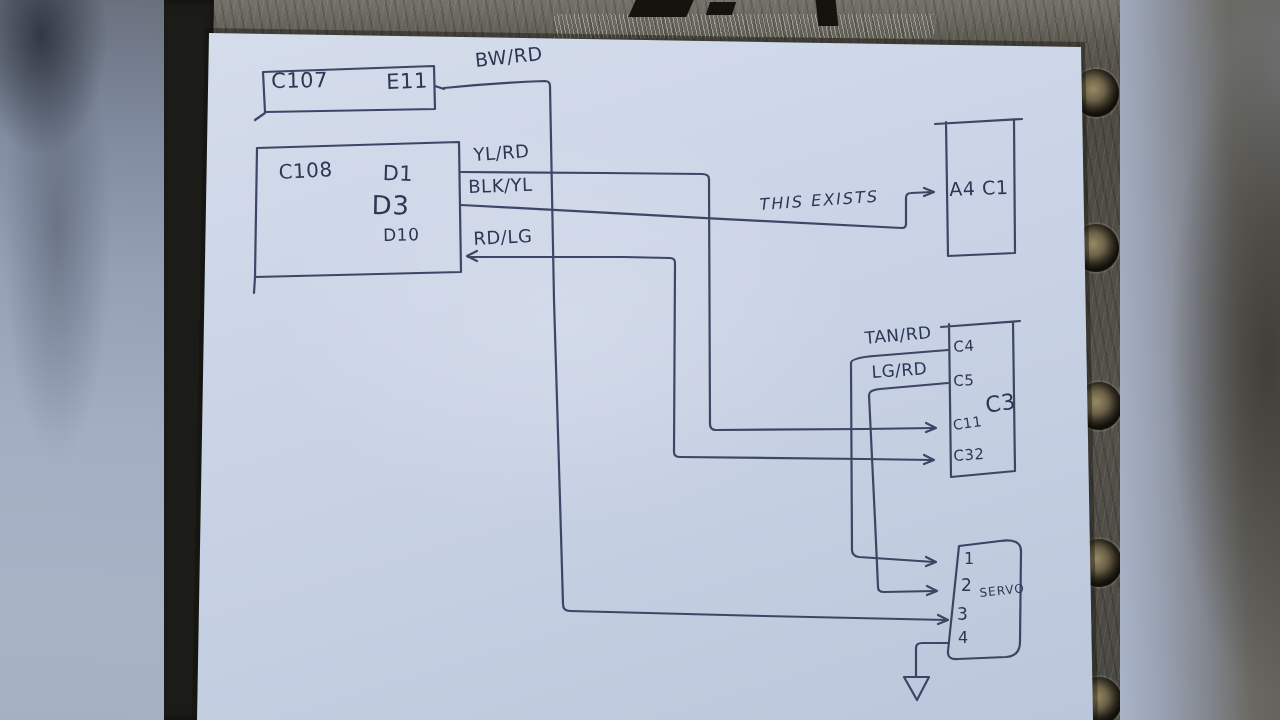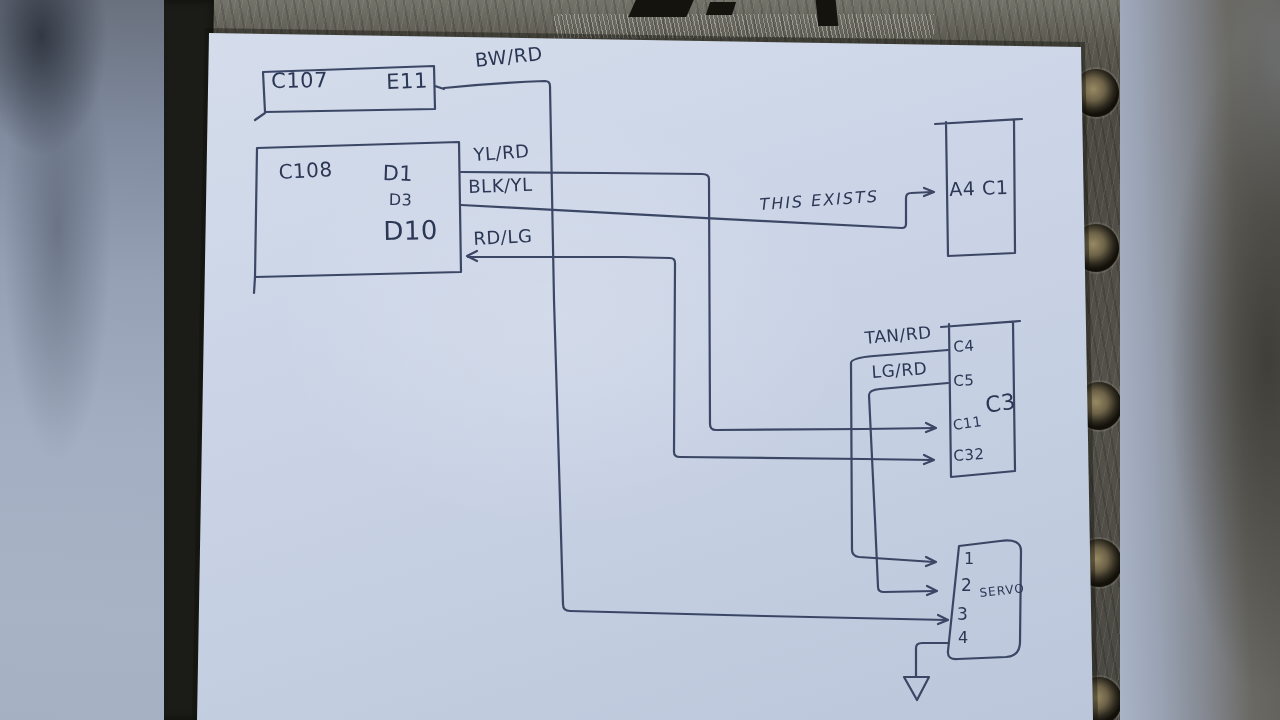--- a/index.html
+++ b/index.html
@@ -92,22 +92,22 @@
         <path d="M740 677 L765 677 L753 700 Z"></path>
       </g>
     </svg>
 
     <div class="hw" style="left:107px;top:71px;font-size:21px;transform:rotate(-1deg)">C107</div>
     <div class="hw" style="left:222px;top:72px;font-size:21px;transform:rotate(-2deg)">E11</div>
     <div class="hw" style="left:310px;top:51px;font-size:19px;transform:rotate(-6deg)">BW/RD</div>
 
     <div class="hw" style="left:114px;top:162px;font-size:20px;transform:rotate(-3deg)">C108</div>
     <div class="hw" style="left:219px;top:163px;font-size:21px;transform:rotate(2deg)">D1</div>
-    <div class="hw" style="left:225px;top:192px;font-size:16px;transform:rotate(1deg)">D3</div>
-    <div class="hw" style="left:219px;top:218px;font-size:26px;transform:rotate(-1deg)">D10</div>
+    <div class="hw" style="left:208px;top:192px;font-size:26px;transform:rotate(1deg)">D3</div>
+    <div class="hw" style="left:219px;top:227px;font-size:17px;transform:rotate(-1deg)">D10</div>
     <div class="hw" style="left:309px;top:146px;font-size:18px;transform:rotate(-4deg)">YL/RD</div>
     <div class="hw" style="left:304px;top:178px;font-size:18px;transform:rotate(-2deg)">BLK/YL</div>
     <div class="hw" style="left:309px;top:230px;font-size:18px;transform:rotate(-3deg)">RD/LG</div>
 
     <div class="hw" style="left:595px;top:197px;font-size:16px;font-style:italic;letter-spacing:2px;transform:rotate(-4deg)">THIS EXISTS</div>
     <div class="hw" style="left:785px;top:180px;font-size:19px;transform:rotate(-2deg)">A4 C1</div>
 
     <div class="hw" style="left:700px;top:330px;font-size:17px;transform:rotate(-5deg)">TAN/RD</div>
     <div class="hw" style="left:707px;top:364px;font-size:17px;transform:rotate(-4deg)">LG/RD</div>
     <div class="hw" style="left:789px;top:340px;font-size:15px;transform:rotate(-4deg)">C4</div>

